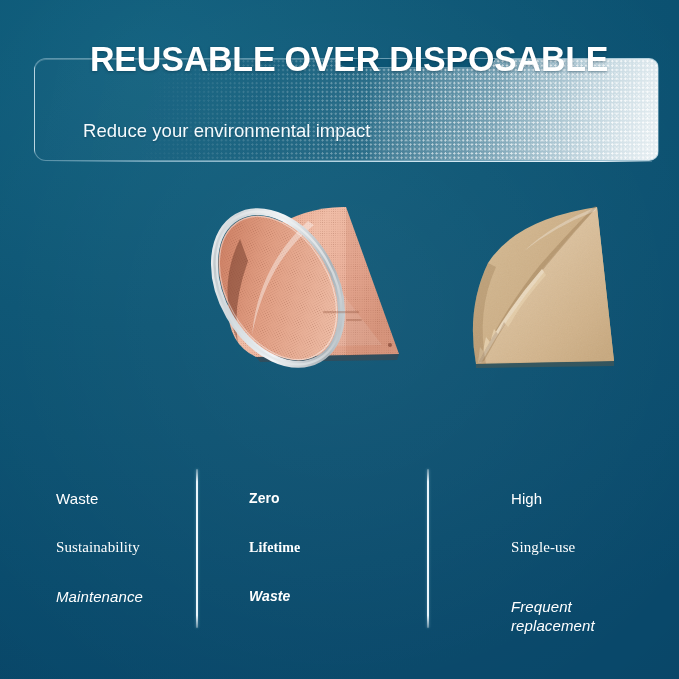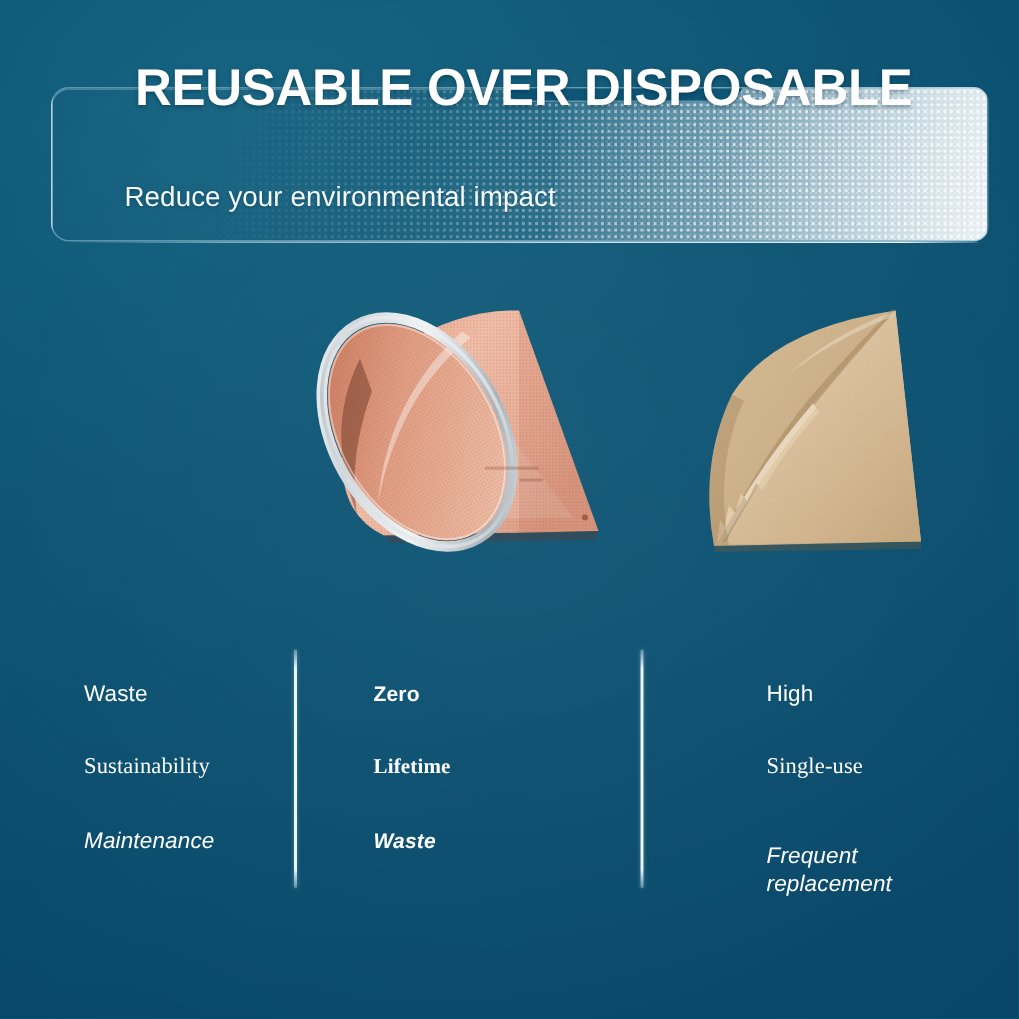--- a/index.html
+++ b/index.html
@@ -94,21 +94,21 @@
   
   .stage { position:absolute; left:0; top:185px; width:679px; height:215px; }
 
   
   .metal-cone { position:absolute; left:196px; top:10px; width:220px; height:185px; }
 
   
   .paper-cone { position:absolute; left:464px; top:16px; width:170px; height:175px; }
 
   
-  .table { position:absolute; left:0; top:412px; width:679px; height:200px; }
+  .table { position:absolute; left:0; top:448px; width:679px; height:200px; }
   .divider {
     position:absolute; top:21px; width:1.6px; height:159px;
     background:linear-gradient(180deg, rgba(255,255,255,0.35) 0%, #e9f5fb 8%, #f4fbff 50%, #e9f5fb 92%, rgba(255,255,255,0.35) 100%);
     border-radius:1px;
     box-shadow:0 0 3px rgba(200,235,255,0.35);
   }
   .div-1 { left:196px; }
   .div-2 { left:427px; }
 
   .col { position:absolute; top:0; }

